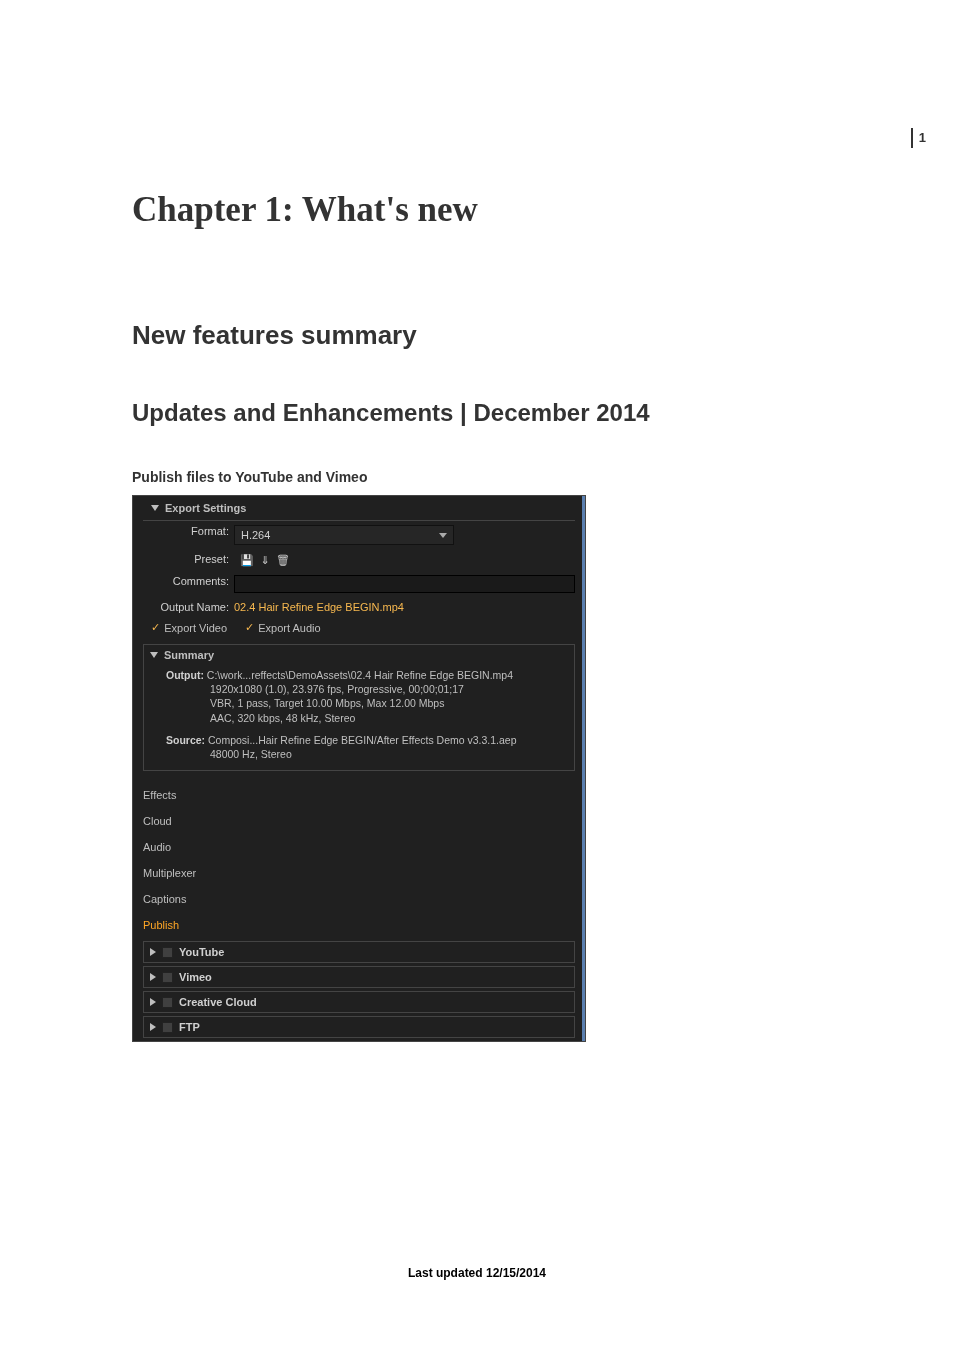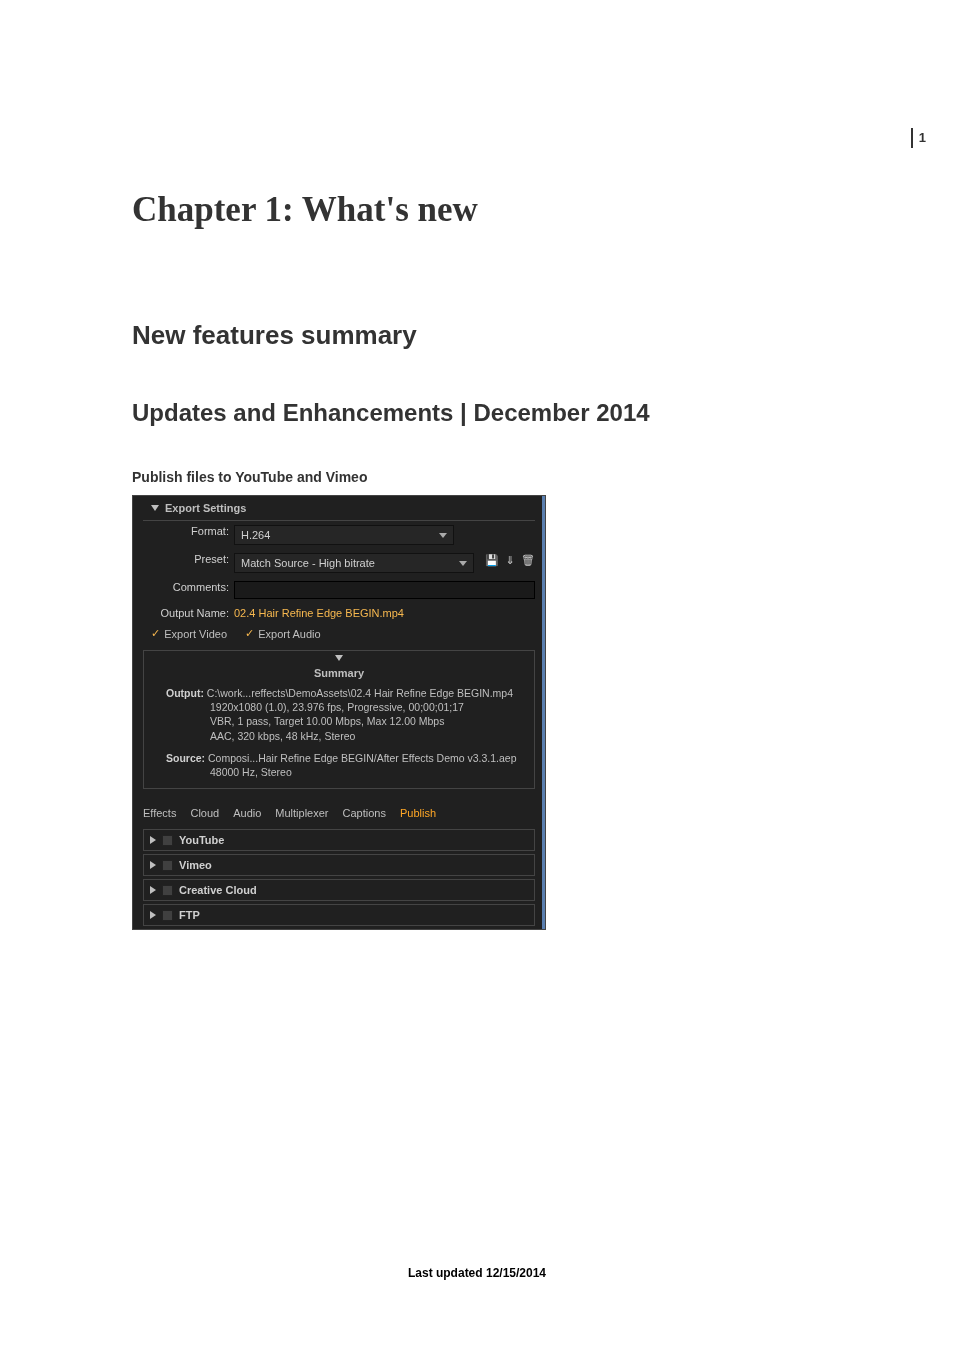--- a/index.html
+++ b/index.html
@@ -46,21 +46,21 @@
     font-size: 24px;
     font-weight: bold;
     margin-bottom: 42px;
   }
   .sub2 {
     font-size: 14px;
     font-weight: bold;
     margin-bottom: 10px;
   }
   .screenshot {
-    width: 414px;
+    width: 454px;
     background: #202020;
     border: 1px solid #444;
     font-size: 11px;
     color: #bfbfbf;
     position: relative;
   }
   .panel-header {
     display: flex;
     align-items: center;
     gap: 6px;
@@ -159,40 +159,40 @@
   .summary-panel {
     margin: 4px 10px 10px;
     border: 1px solid #444;
     padding: 4px 6px;
   }
   .summary-head {
     display: flex;
     align-items: center;
     gap: 6px;
     margin-bottom: 4px;
-    flex-direction: column;
   }
   .summary-block {
     padding: 3px 0 5px 16px;
     line-height: 1.35;
     font-size: 10.5px;
   }
   .summary-block .lbl {
     font-weight: bold;
     color: #d0d0d0;
   }
   .indent {
     padding-left: 44px;
     display: block;
   }
   .tabs {
     display: flex;
     gap: 14px;
     padding: 8px 10px 10px;
     font-size: 11px;
+    flex-direction: column;
   }
   .tab {
     color: #bfbfbf;
   }
   .tab.active {
     color: #ffa726;
   }
   .pub-group {
     margin: 0 10px 0;
     border: 1px solid #444;
@@ -253,24 +253,20 @@
     <div class="row">
       <div class="label-col">Format:</div>
       <div class="dd" style="max-width:220px;">
         <span>H.264</span>
         <span class="tri"></span>
       </div>
     </div>
 
     <div class="row">
       <div class="label-col">Preset:</div>
-      <div class="dd">
-        <span>Match Source - High bitrate</span>
-        <span class="tri"></span>
-      </div>
       <div class="preset-icons">
         <span>💾</span>
         <span>⇓</span>
         <span>🗑</span>
       </div>
     </div>
 
     <div class="row">
       <div class="label-col">Comments:</div>
       <div class="textfield"></div>

